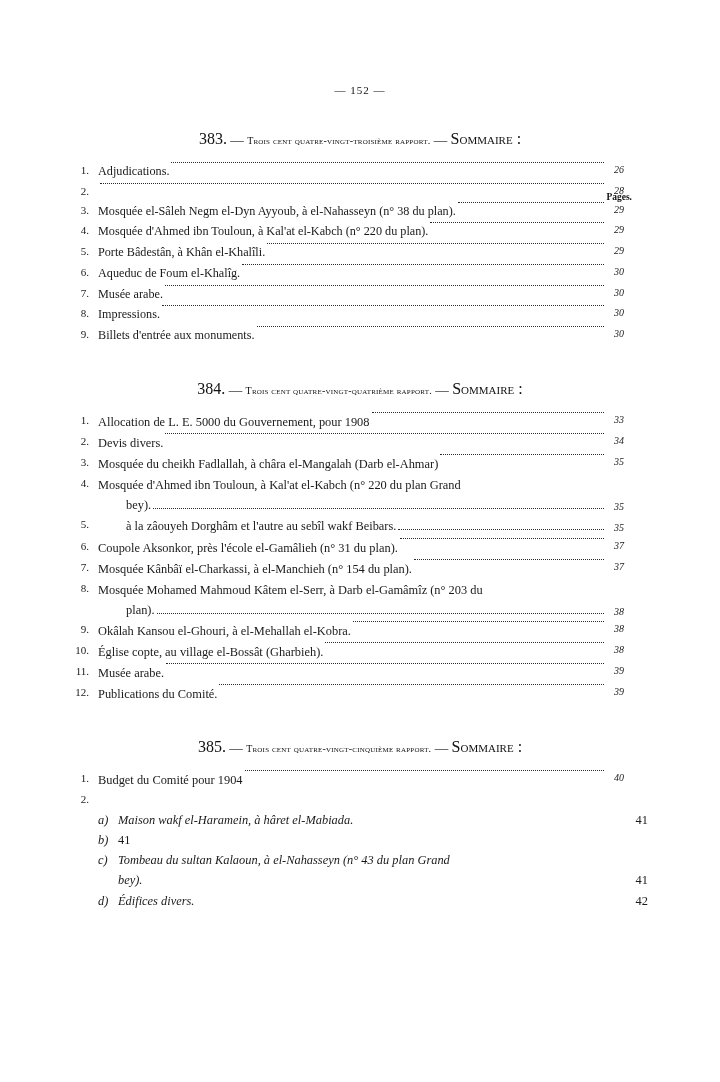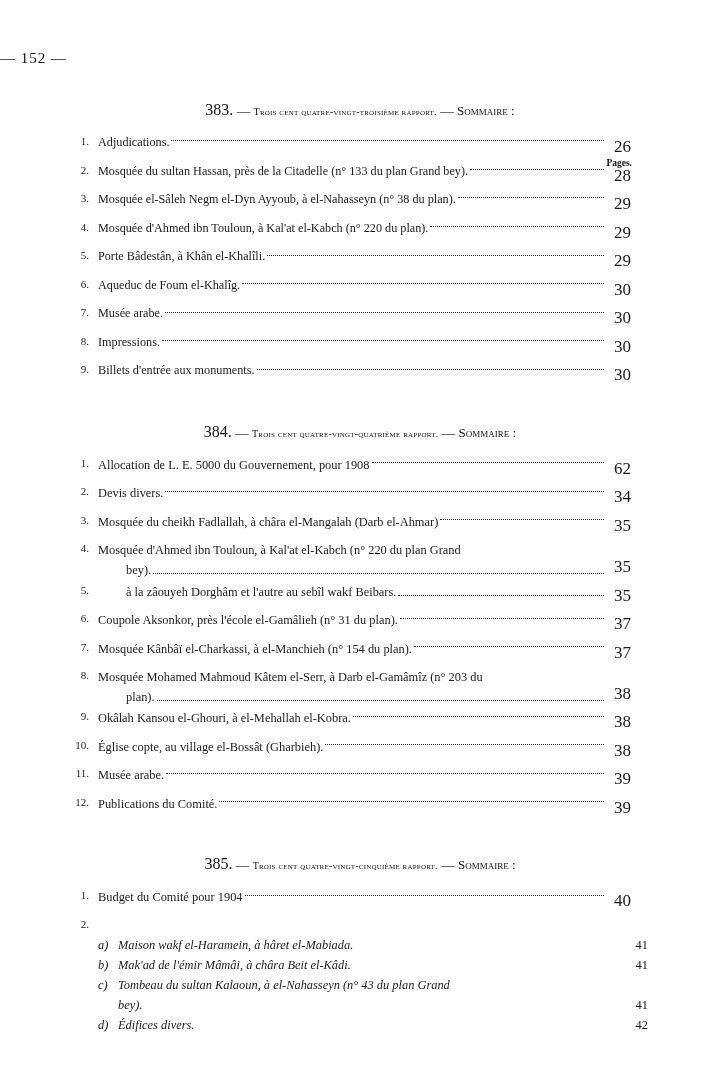--- a/index.html
+++ b/index.html
@@ -16,24 +16,24 @@
     overflow: hidden;
   }
   .page {
     position: relative;
     width: 720px;
     height: 1082px;
     padding: 0;
     box-sizing: border-box;
   }
   .page-number {
-    text-align: left;
-    font-size: 15px;
+    text-align: center;
+    font-size: 11px;
     letter-spacing: 1px;
-    margin-top: 50px;
+    margin-top: 84px;
     font-family: "Liberation Serif", serif;
     color: #111;
   }
   .pages-label {
     position: absolute;
     right: 88px;
     top: 108px;
     font-size: 9.5px;
     font-weight: bold;
     font-family: "Liberation Serif", serif;
@@ -56,21 +56,21 @@
     font-size: 16px;
     font-family: "Liberation Serif", serif;
   }
   .section-heading .sc {
     font-variant: small-caps;
     font-size: 10px;
     letter-spacing: 0.2px;
   }
   .section-heading .sc-big {
     font-variant: small-caps;
-    font-size: 13px;
+    font-size: 16px;
   }
   .entries {
     margin-top: 14px;
   }
   .entry {
     display: flex;
     align-items: flex-start;
     font-size: 12.4px;
     line-height: 1.62;
     margin-bottom: 1px;
@@ -83,21 +83,21 @@
     font-size: 11px;
     box-sizing: border-box;
   }
   .entry .body {
     flex: 1 1 auto;
     position: relative;
     min-width: 0;
   }
   .entry .line1 {
     display: flex;
-    align-items: center;
+    align-items: flex-start;
   }
   .entry .txt {
     white-space: nowrap;
   }
   .entry .leader {
     flex: 1 1 auto;
     border-bottom: 1px dotted #2a2a2a;
     margin: 0 2px 4px 2px;
     min-width: 8px;
     height: 0;
@@ -105,21 +105,22 @@
   .entry .cont {
     display: flex;
     align-items: baseline;
     padding-left: 28px;
   }
   .entry .pg {
     flex: 0 0 34px;
     width: 34px;
     text-align: left;
     padding-left: 8px;
-    font-size: 17px;
+    font-size: 10px;
+    font-style: italic;
   }
   .sub {
     display: flex;
     align-items: flex-start;
     font-size: 12.4px;
     line-height: 1.62;
     padding-left: 26px;
   }
   .sub .letter {
     flex: 0 0 20px;
@@ -163,21 +164,20 @@
               <span class="leader"></span>
             </div>
           </div>
           <div class="pg">26</div>
         </div>
 
         <div class="entry">
           <div class="idx">2.</div>
           <div class="body">
             <div class="line1">
-              <span class="txt">Mosquée du sultan Hassan, près de la Citadelle (n° 133 du plan Grand bey).</span>
               <span class="leader"></span>
             </div>
           </div>
           <div class="pg">28</div>
         </div>
 
         <div class="entry">
           <div class="idx">3.</div>
           <div class="body">
             <div class="line1">
@@ -268,21 +268,21 @@
       <div class="entries">
 
         <div class="entry">
           <div class="idx">1.</div>
           <div class="body">
             <div class="line1">
               <span class="txt">Allocation de L. E. 5000 du Gouvernement, pour 1908</span>
               <span class="leader"></span>
             </div>
           </div>
-          <div class="pg">62</div>
+          <div class="pg">33</div>
         </div>
 
         <div class="entry">
           <div class="idx">2.</div>
           <div class="body">
             <div class="line1">
               <span class="txt">Devis divers.</span>
               <span class="leader"></span>
             </div>
           </div>
@@ -440,26 +440,20 @@
             <div class="line1">
               <span class="txt">Maison wakf el-Haramein, à hâret el-Mabiada.</span>
               <span class="leader"></span>
             </div>
           </div>
           <div class="pg">41</div>
         </div>
 
         <div class="sub">
           <div class="letter">b)</div>
-          <div class="body">
-            <div class="line1">
-              <span class="txt">Mak'ad de l'émir Mâmâi, à châra Beit el-Kâdi.</span>
-              <span class="leader"></span>
-            </div>
-          </div>
           <div class="pg">41</div>
         </div>
 
         <div class="sub">
           <div class="letter">c)</div>
           <div class="body">
             <div class="line1">
               <span class="txt">Tombeau du sultan Kalaoun, à el-Nahasseyn (n° 43 du plan Grand</span>
             </div>
             <div class="cont">

